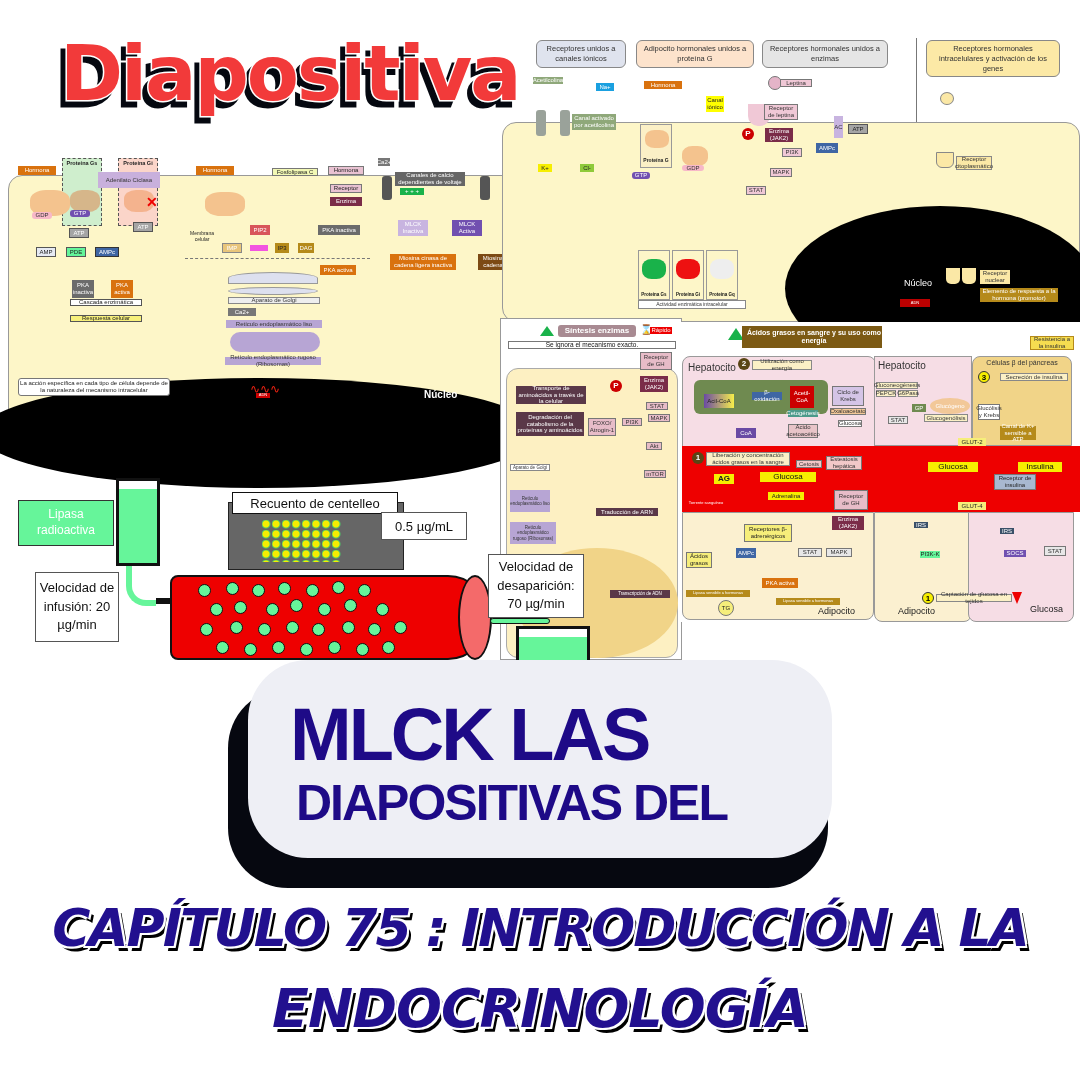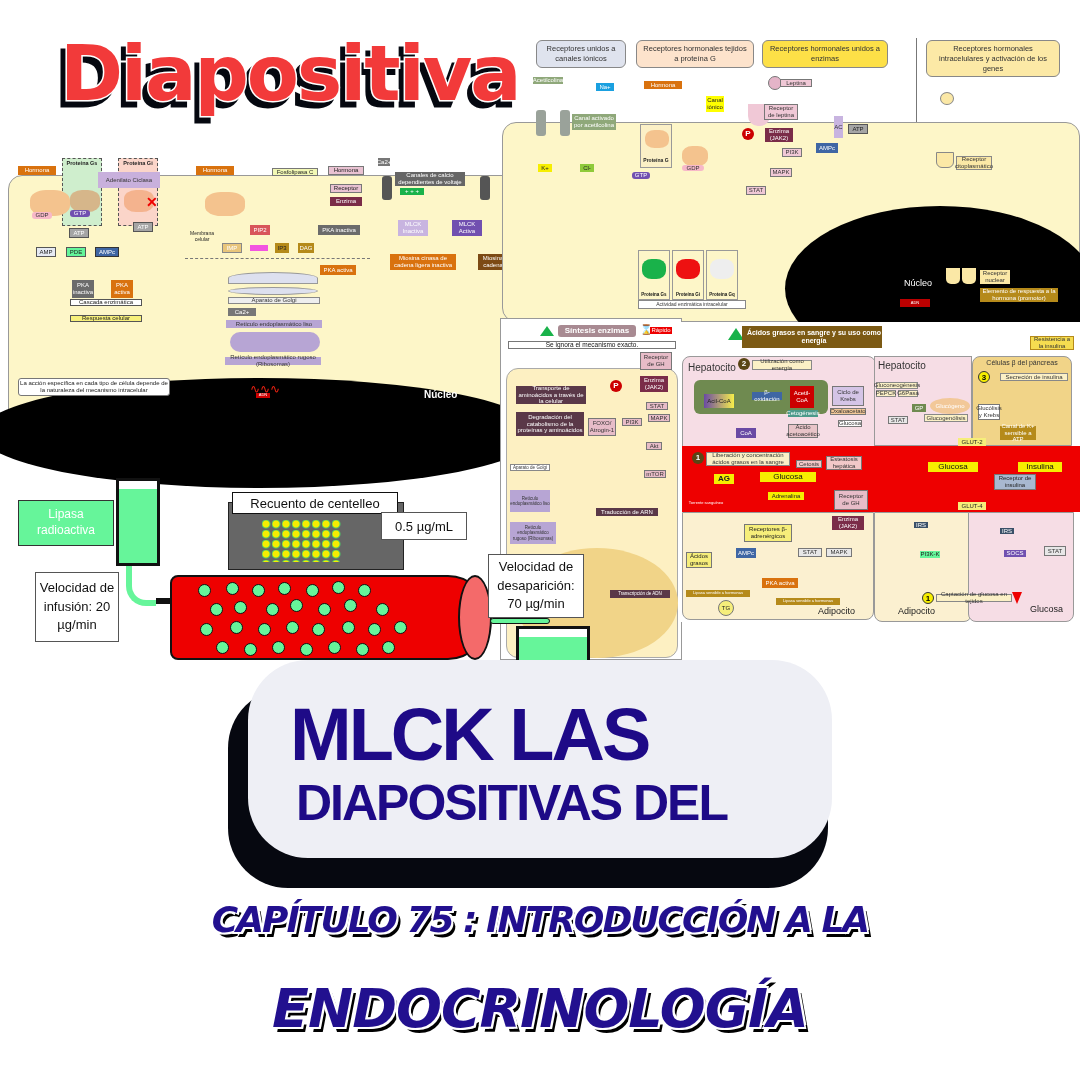--- a/index.html
+++ b/index.html
@@ -38,21 +38,21 @@
   .dot{position:absolute;width:13px;height:13px;border-radius:50%;background:#66f59a;border:1.5px solid #111}
 
   
   .banner-shadow{left:228px;top:688px;width:600px;height:200px;background:#060810;border-radius:60px}
   .banner{left:248px;top:660px;width:584px;height:198px;background:#eeeff5;border-radius:60px}
   .banner-l1{left:290px;top:698px;font-size:74px;font-weight:bold;color:#1e0a87;letter-spacing:-3px;line-height:1;font-family:"Liberation Sans",sans-serif;white-space:nowrap}
   .banner-l2{left:296px;top:778px;font-size:50px;font-weight:bold;color:#1e0a87;letter-spacing:-2px;line-height:1;font-family:"Liberation Sans",sans-serif;white-space:nowrap}
 
   .chapter{width:1080px;text-align:center;font-family:"DejaVu Sans",sans-serif;font-weight:bold;font-style:italic;color:#22108f;text-transform:uppercase;line-height:1;white-space:nowrap;
     text-shadow:2px 2px 0 #fff,-2px -2px 0 #fff,2px -2px 0 #fff,-2px 2px 0 #fff,4px 5px 0 #000}
-  .ch1{left:0;top:902px;font-size:36px;letter-spacing:-2px}
+  .ch1{left:0;top:902px;font-size:52px;letter-spacing:-2px}
   .ch2{left:0;top:982px;font-size:54px;letter-spacing:-1px}
 </style>
 </head>
 <body>
 
 <div class="abs diapo">
   <div class="shadow">Diapositiva</div>
   <div class="front">Diapositiva</div>
 </div>
 
@@ -116,22 +116,22 @@
 <div class="abs tiny" style="left:478px;top:254px;width:30px;height:16px;background:#7c4a14">Miosina cadena</div>
 
 <div class="abs nucleus1"></div>
 <div class="abs tiny" style="left:18px;top:378px;width:152px;height:18px;background:#fff;color:#222;border:1px solid #777;border-radius:3px">La acción específica en cada tipo de célula depende de la naturaleza del mecanismo intracelular</div>
 <div class="abs" style="left:250px;top:382px;color:#e21;font-size:12px">∿∿∿</div>
 <div class="abs tiny" style="left:256px;top:393px;width:14px;height:5px;background:#c00;font-size:4px">ADN</div>
 <div class="abs nucleus-text" style="left:424px;top:389px">Núcleo</div>
 
 <div class="abs" style="left:916px;top:38px;width:1px;height:290px;background:#777"></div>
 <div class="abs header-box" style="left:536px;top:40px;width:90px;background:#dfe3ee">Receptores unidos a canales iónicos</div>
-<div class="abs header-box" style="left:636px;top:40px;width:118px;background:#fde3cc">Receptores hormonales tejidos a proteína G</div>
-<div class="abs header-box" style="left:762px;top:40px;width:126px;background:#fde047">Receptores hormonales unidos a enzimas</div>
+<div class="abs header-box" style="left:636px;top:40px;width:118px;background:#fde3cc">Adipocito hormonales unidos a proteína G</div>
+<div class="abs header-box" style="left:762px;top:40px;width:126px;background:#e5e5e5">Receptores hormonales unidos a enzimas</div>
 <div class="abs header-box" style="left:926px;top:40px;width:134px;background:#fce9a6">Receptores hormonales intracelulares y activación de los genes</div>
 
 <div class="abs tiny" style="left:533px;top:77px;width:30px;height:7px;background:#8fa87a">Acetilcolina</div>
 <div class="abs tiny" style="left:596px;top:83px;width:18px;height:8px;background:#1aa0e0">Na+</div>
 <div class="abs tiny" style="left:644px;top:81px;width:38px;height:8px;background:#d9720e">Hormona</div>
 <div class="abs" style="left:768px;top:76px;width:14px;height:14px;background:#e4b4c8;border:1px solid #777;border-radius:50%"></div>
 <div class="abs tiny" style="left:780px;top:79px;width:32px;height:8px;background:#f0c8d6;color:#333;border:1px solid #777">Leptina</div>
 <div class="abs" style="left:940px;top:92px;width:14px;height:13px;background:#fbe8a6;border:1px solid #888;border-radius:50%"></div>
 
 <div class="abs slide2"></div>

